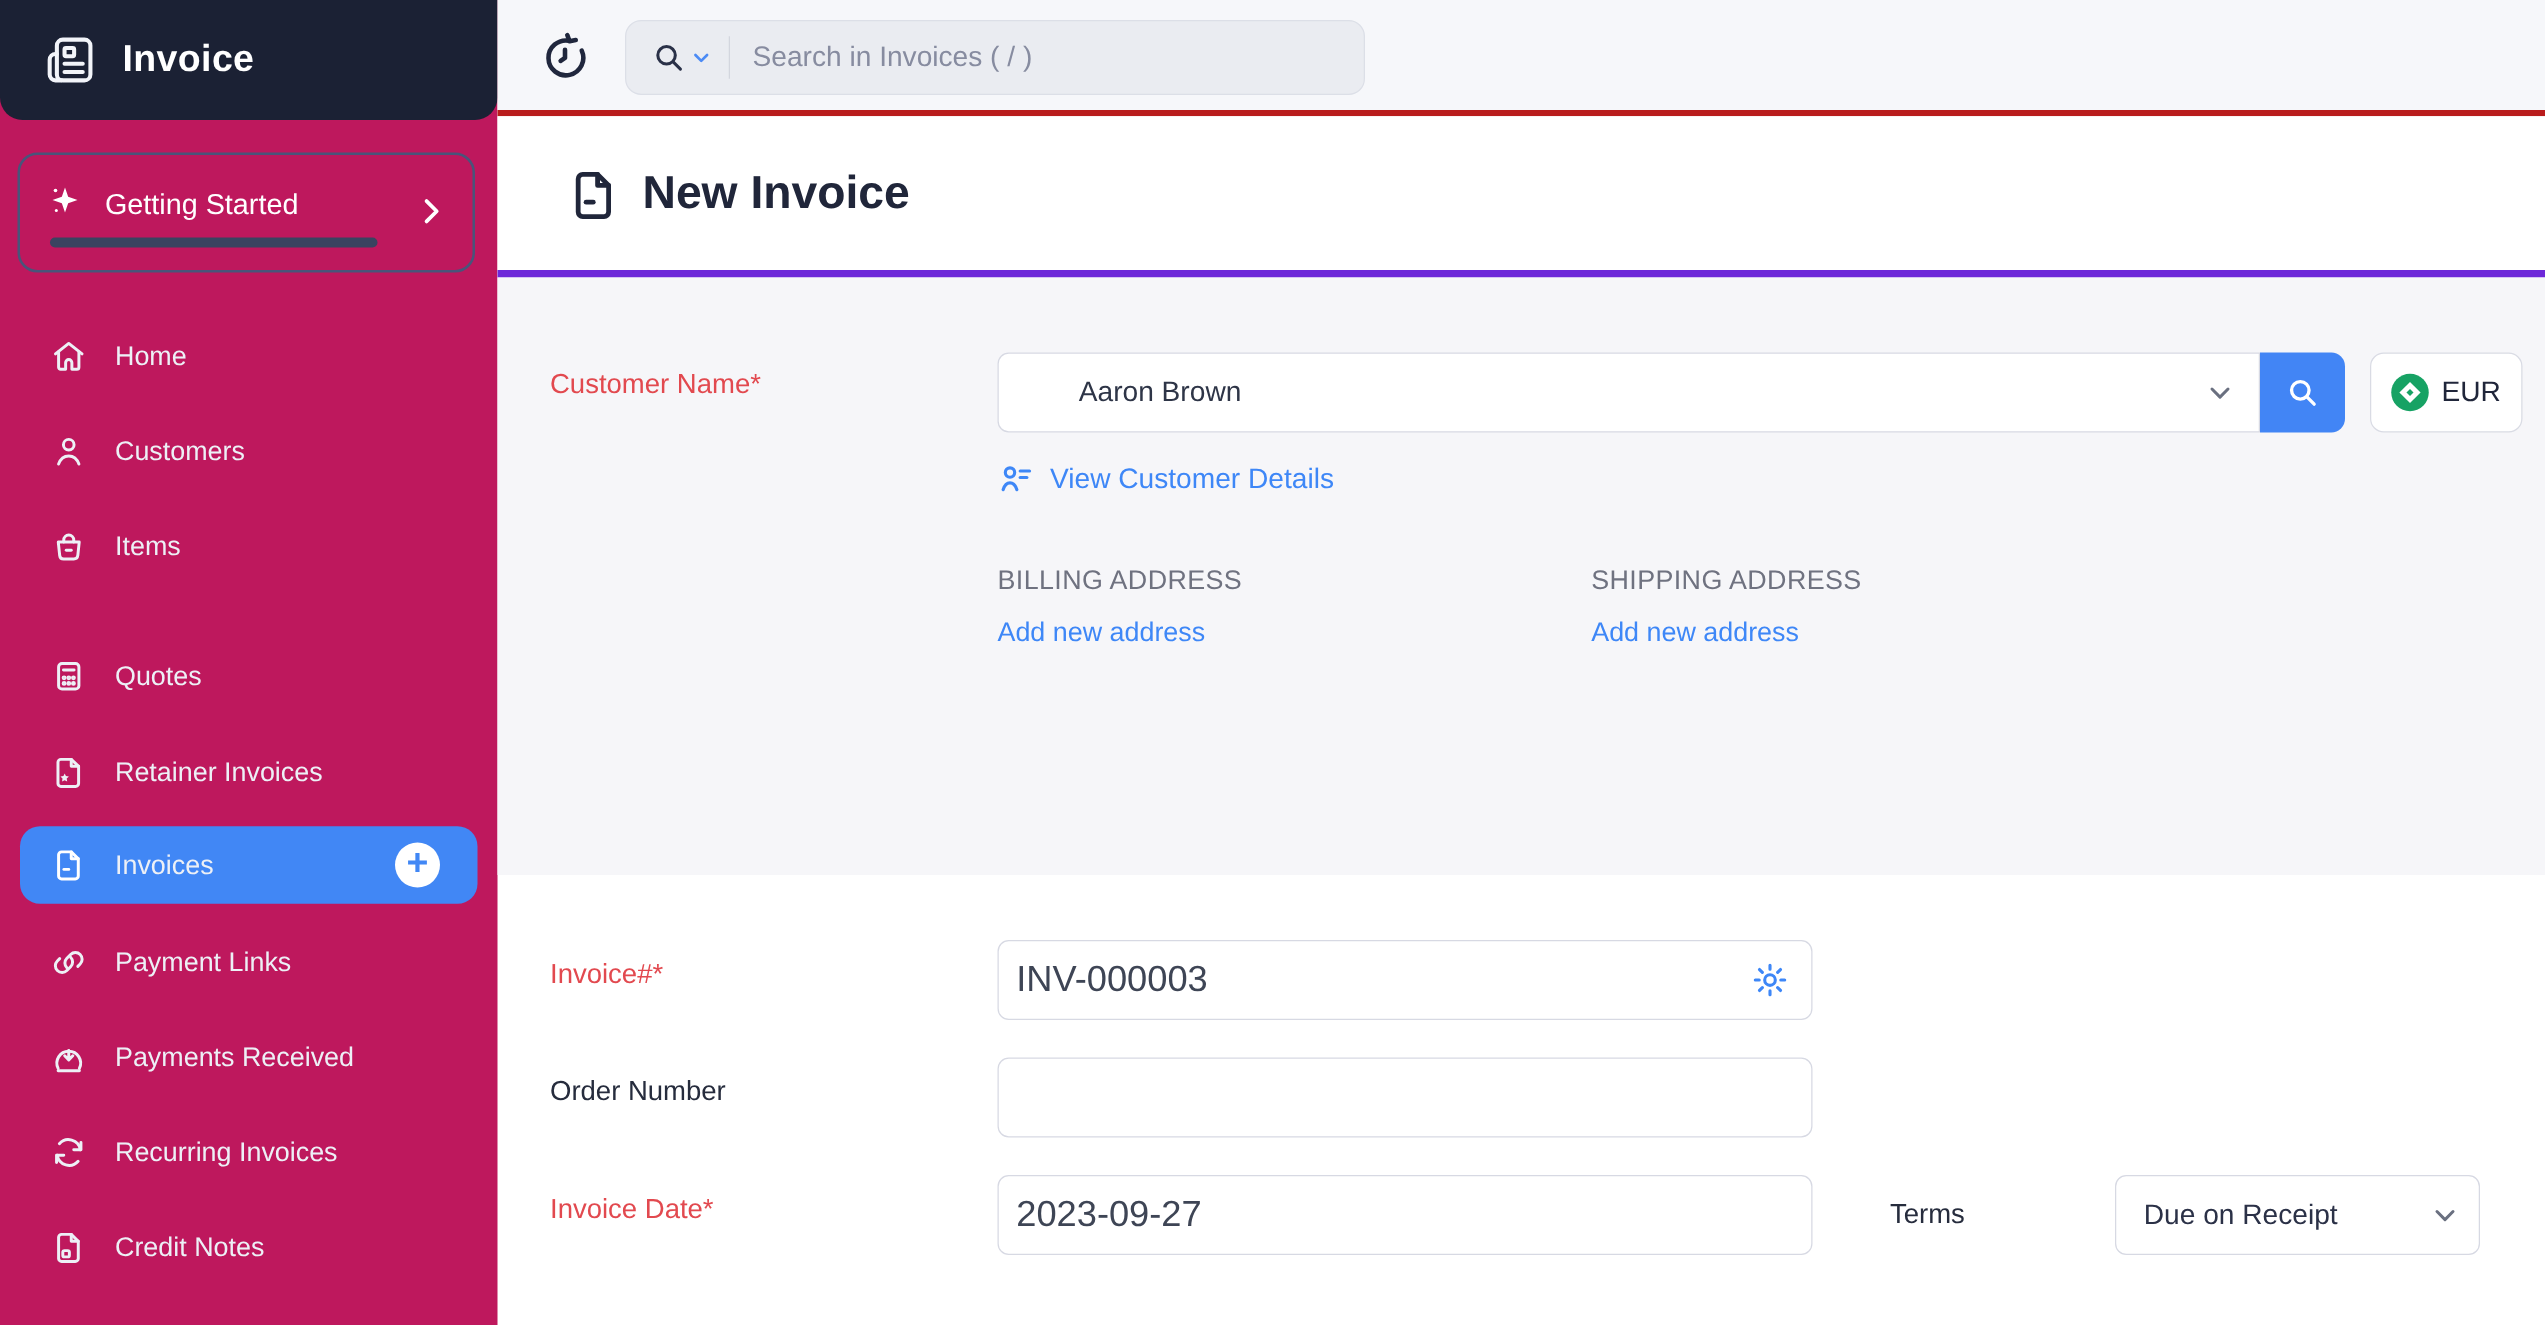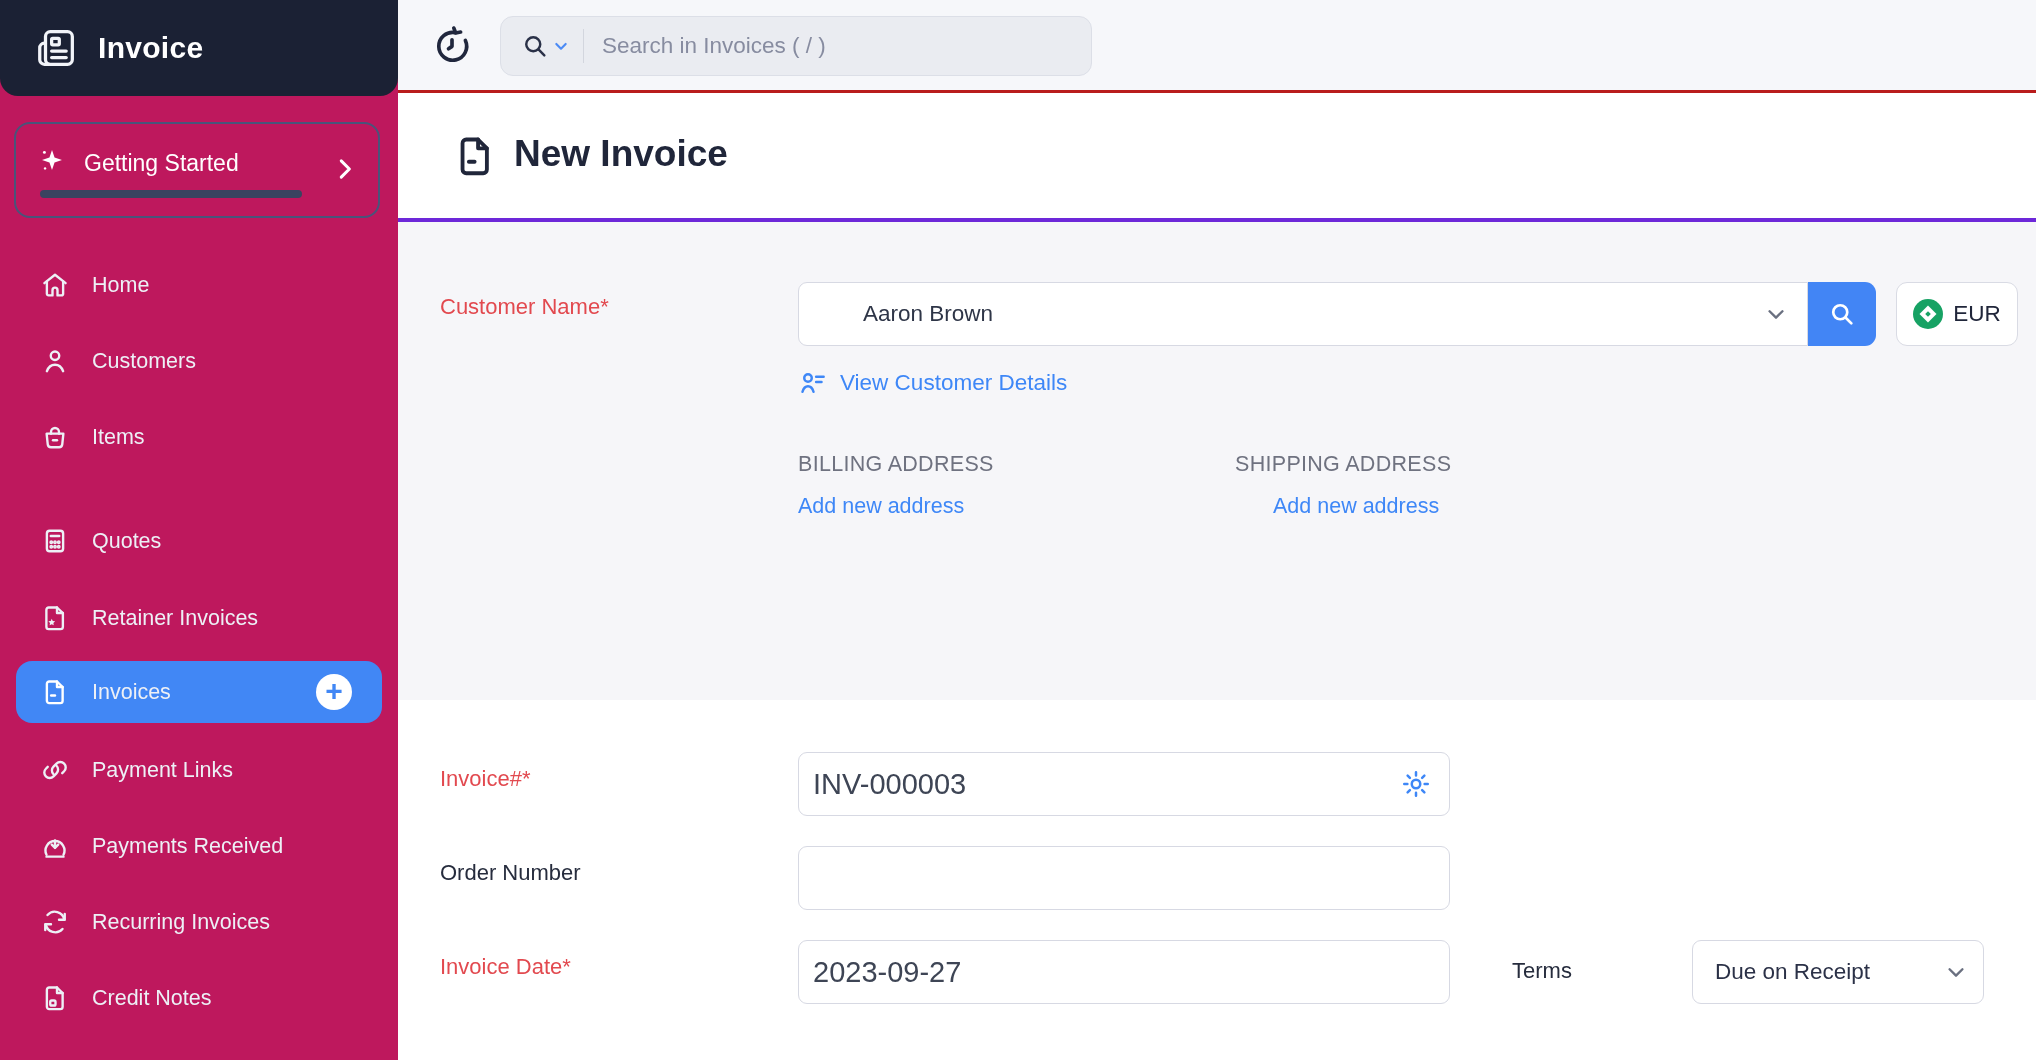--- a/index.html
+++ b/index.html
@@ -25,35 +25,35 @@
   .nav-item{position:absolute;left:16px;width:366px;height:58px;display:flex;align-items:center;
             color:#edf0f6;font-size:21.5px;cursor:pointer;border-radius:16px;}
   .nav-item .nicon{margin-left:24px;width:30px;color:#edf0f6;}
   .nav-item .nlabel{margin-left:22px;white-space:nowrap;}
   .nav-item.selected{background:#4187f5;height:62px;}
   .plus-badge{position:absolute;right:30px;top:13px;width:36px;height:36px;border-radius:50%;
               background:#fff;color:#4187f5;font-size:30px;font-weight:700;line-height:34px;text-align:center;}
 
   
   .topbar{position:absolute;left:398px;top:0;width:1638px;height:93px;background:#f6f7fa;
-          border-bottom:3px solid #b91c1c;box-sizing:border-box;}
+          border-bottom:5px solid #b91c1c;box-sizing:border-box;}
   .history-btn{position:absolute;left:32px;top:24px;color:#20273d;cursor:pointer;}
   .search-pill{position:absolute;left:102px;top:16px;width:592px;height:60px;background:#eaecf1;
                border:1px solid #dcdfe7;border-radius:13px;box-sizing:border-box;
                display:flex;align-items:center;}
   .search-pill .mag{margin-left:20px;color:#2a3148;}
   .search-pill .sc{margin-left:4px;color:#4c8bf5;}
   .search-div{width:1px;height:34px;background:#d3d6de;margin:0 16px 0 14px;}
   .search-input{flex:1;border:none;outline:none;background:transparent;font-size:22.5px;
                 color:#20273d;font-family:"Liberation Sans",sans-serif;}
   .search-input::placeholder{color:#878ca0;}
 
   
   .page-header{position:absolute;left:398px;top:93px;width:1638px;height:129px;background:#fff;
-               border-bottom:4px solid #6d28d9;box-sizing:border-box;}
+               border-bottom:6px solid #6d28d9;box-sizing:border-box;}
   .ph-icon{position:absolute;left:54px;top:40px;color:#20263a;}
   .ph-title{position:absolute;left:116px;top:40px;font-size:37px;font-weight:700;color:#20263a;}
 
   
   .customer-section{position:absolute;left:398px;top:222px;width:1638px;height:478px;background:#f6f6f9;}
 
   .lbl{font-size:22px;}
   .lbl.req{color:#e2494f;}
   .lbl.plain{color:#262c3d;}
 
@@ -72,21 +72,21 @@
   .cur-icon{width:30px;height:30px;border-radius:50%;background:#17a264;position:relative;}
   .cur-icon .dia{position:absolute;left:9px;top:9px;width:12px;height:12px;background:#fff;transform:rotate(45deg);}
   .cur-icon .dot{position:absolute;left:13px;top:13px;width:4px;height:4px;background:#17a264;transform:rotate(45deg);}
   .cur-code{font-size:22.5px;color:#20263a;}
 
   .view-cust{position:absolute;left:798px;top:368px;display:flex;align-items:center;gap:12px;
              color:#3e87f7;font-size:22.5px;font-weight:500;cursor:pointer;}
 
   .addr-head{position:absolute;top:452px;font-size:21.5px;color:#6f7280;letter-spacing:.3px;}
   .addr-head.billing{left:798px;}
-  .addr-head.shipping{left:1235px;text-align:right;}
+  .addr-head.shipping{left:1273px;text-align:right;}
   .addr-link{position:absolute;top:494px;font-size:21.5px;color:#3e87f7;font-weight:500;cursor:pointer;}
   .addr-link.billing{left:798px;}
   .addr-link.shipping{left:1273px;}
 
   .vat-box{position:absolute;left:790px;top:585px;width:364px;height:50px;border:3px solid #e7432d;
            border-radius:7px;box-sizing:border-box;display:flex;align-items:center;padding:0 12px;gap:9px;background:#f6f6f9;}
   .vat-label{font-size:22px;color:#6c7184;}
   .vat-value{font-size:22.5px;color:#202637;}
   .vat-pencil{color:#3e87f7;cursor:pointer;margin-left:2px;}
 

